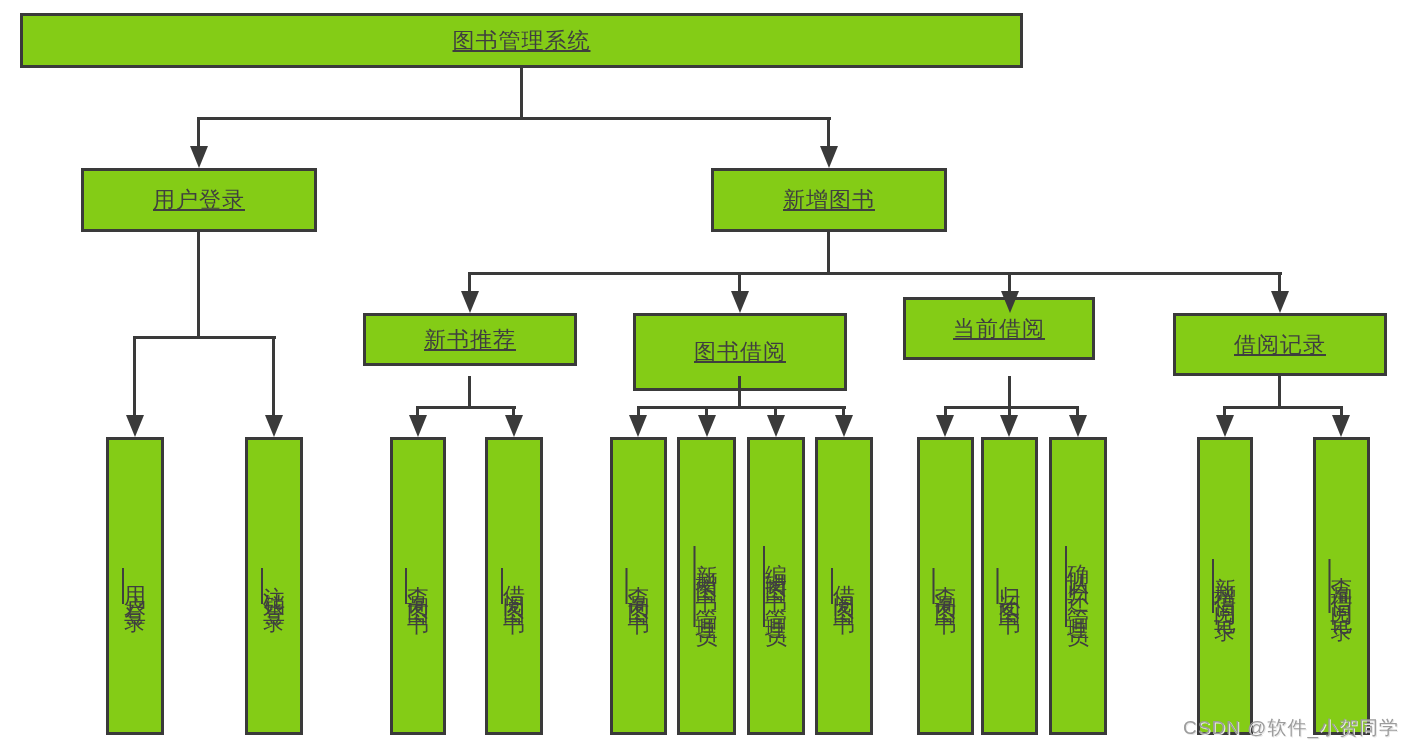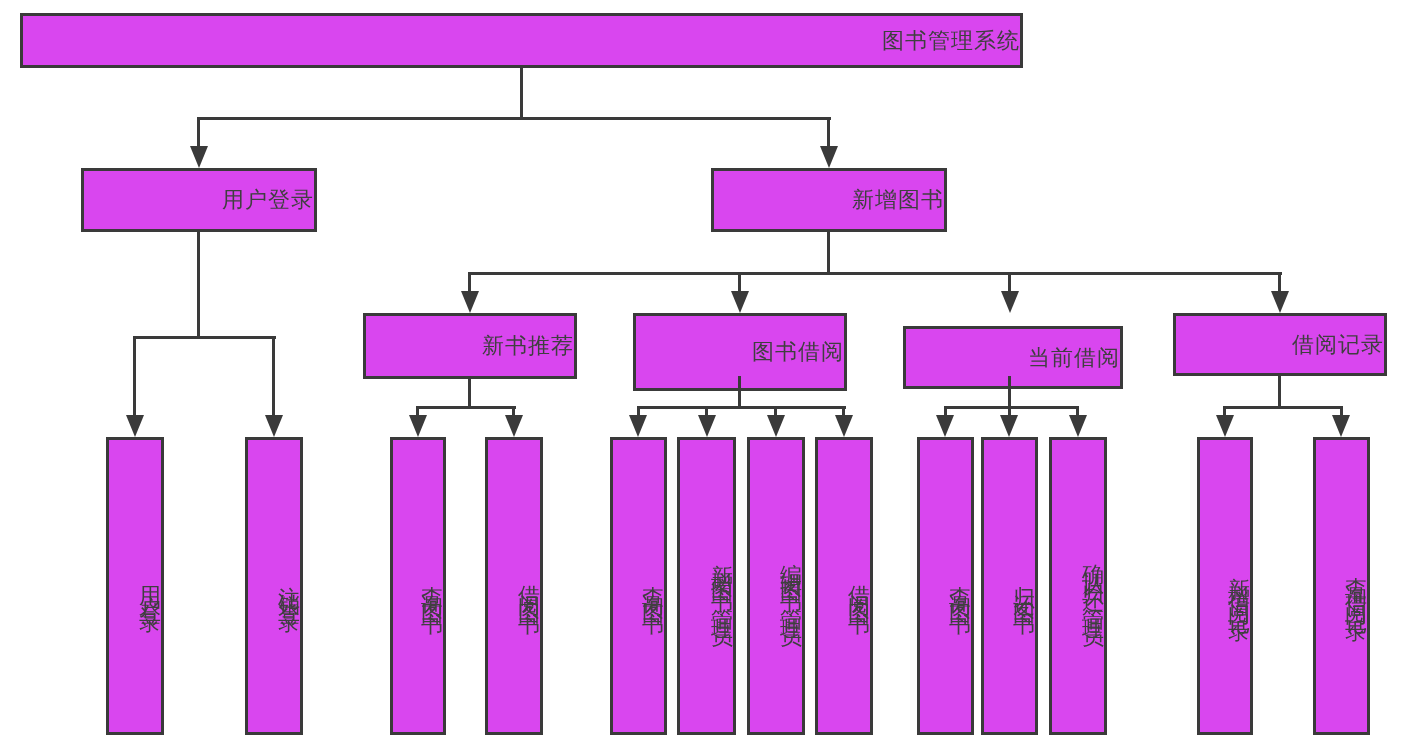--- a/index.html
+++ b/index.html
@@ -1,23 +1,23 @@
 <!DOCTYPE html>
 <html><head>
 <meta charset="utf-8">
 <style>
   html,body{margin:0;padding:0;background:#ffffff;}
   .canvas{
     position:relative;width:1405px;height:747px;background:#ffffff;overflow:hidden;
     font-family:"Liberation Sans",sans-serif;
   }
   .node{
-    position:absolute;background:#d946ef;border:3px solid #3a3a3a;box-sizing:border-box;
-    display:flex;align-items:center;justify-content:flex-end;
-    font-size:22px;color:#3f3f3f;letter-spacing:1px;
+    position:absolute;background:#84cc16;border:3px solid #3a3a3a;box-sizing:border-box;
+    display:flex;align-items:center;justify-content:center;
+    font-size:22px;color:#3f3f3f;letter-spacing:1px;text-decoration:underline;
   }
   .leaf .vtext{
     writing-mode:vertical-rl;text-orientation:mixed;
     font-size:22px;color:#3f3f3f;letter-spacing:9px;line-height:1;
   }
   .ln{position:absolute;background:#3a3a3a;}
   .arr{
     position:absolute;width:0;height:0;
     border-left:9px solid transparent;border-right:9px solid transparent;
     border-top:22px solid #3a3a3a;
@@ -36,27 +36,27 @@
     <span>图书管理系统</span>
   </div>
 
   <div class="node" style="left:81px;top:168px;width:236px;height:64px">
     <span>用户登录</span>
   </div>
   <div class="node" style="left:711px;top:168px;width:236px;height:64px">
     <span>新增图书</span>
   </div>
 
-  <div class="node" style="left:363px;top:313px;width:214px;height:66px">
+  <div class="node" style="left:363px;top:313px;width:214px;height:53px">
     <span>新书推荐</span>
   </div>
   <div class="node" style="left:633px;top:313px;width:214px;height:78px">
     <span>图书借阅</span>
   </div>
-  <div class="node" style="left:903px;top:326px;width:220px;height:63px">
+  <div class="node" style="left:903px;top:297px;width:192px;height:63px">
     <span>当前借阅</span>
   </div>
   <div class="node" style="left:1173px;top:313px;width:214px;height:63px">
     <span>借阅记录</span>
   </div>
 
   <div class="node leaf" style="left:106px;top:437px;width:58px;height:298px">
     <span class="vtext">用户登录</span>
   </div>
   <div class="node leaf" style="left:245px;top:437px;width:58px;height:298px">
@@ -152,13 +152,14 @@
   <div class="arr" style="left:1000px;top:415px"></div>
   <div class="arr" style="left:1069px;top:415px"></div>
 
   <div class="ln" style="left:1278px;top:376px;width:3px;height:32px"></div>
   <div class="ln" style="left:1223px;top:406px;width:120px;height:3px"></div>
   <div class="ln" style="left:1223px;top:406px;width:3px;height:12px"></div>
   <div class="ln" style="left:1340px;top:406px;width:3px;height:12px"></div>
   <div class="arr" style="left:1216px;top:415px"></div>
   <div class="arr" style="left:1332px;top:415px"></div>
 
+  <div class="watermark">CSDN @软件_小贺同学</div>
 </div>
 
 </body></html>

